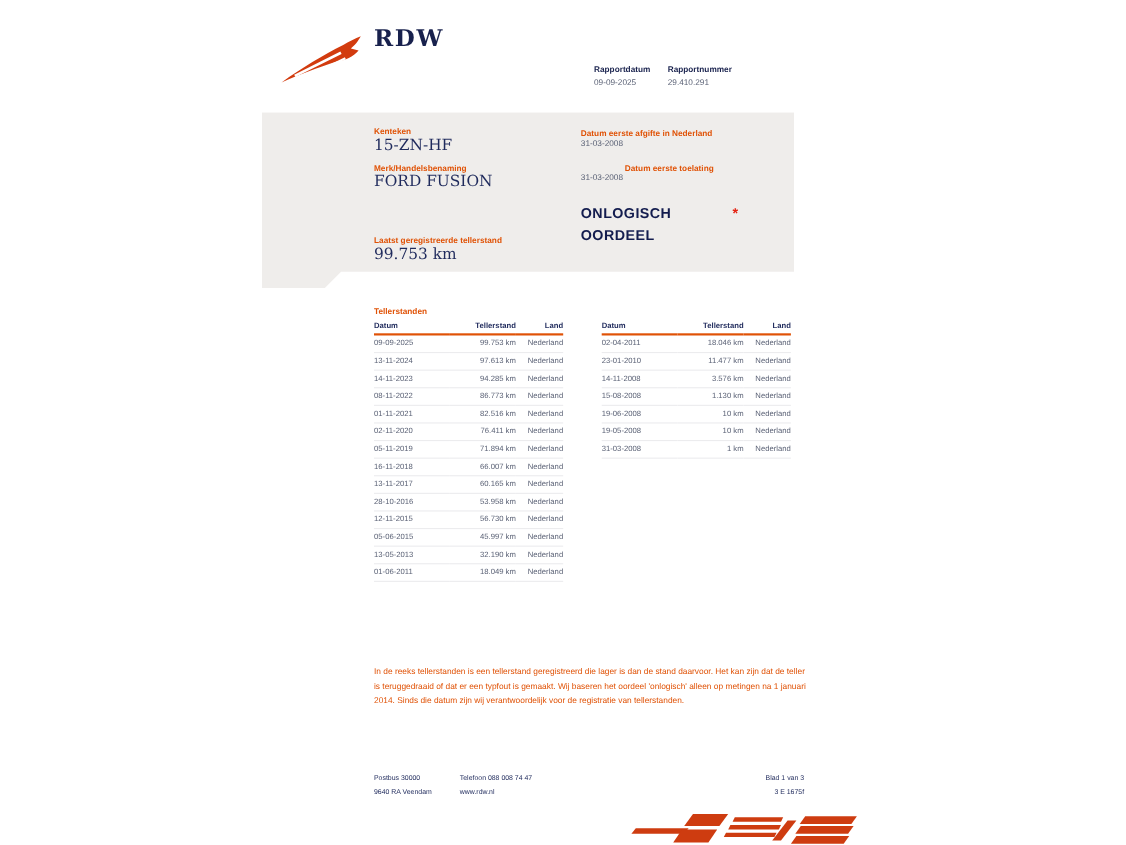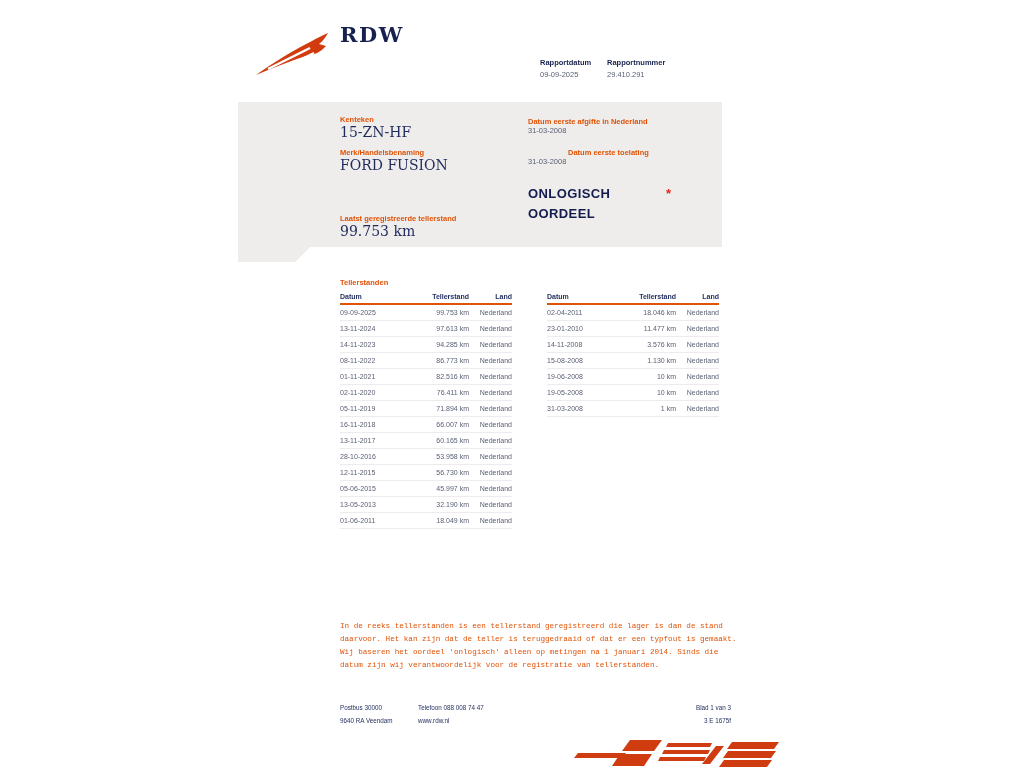--- a/index.html
+++ b/index.html
@@ -64,21 +64,21 @@
   .ttable th:nth-child(1) { width:40%; }
   .ttable th:nth-child(2) { width:35%; }
   .ttable th:nth-child(3) { width:25%; }
   .ttable th:nth-child(2), .ttable td:nth-child(2),
   .ttable th:nth-child(3), .ttable td:nth-child(3) { text-align:right; }
 
   
   .footnote { position:absolute; left:340px; top:604px; width:398px; }
   .fn-title { font-size:9px; font-weight:800; color:#131C4E; letter-spacing:.2px; }
   .fn-star  { color:#E42313; font-size:8px; margin-right:2px; }
-  .fn-body  { margin-top:16px; font-size:7.6px; line-height:13px; color:#E05206;font-family:Liberation Mono, monospace; }
+  .fn-body  { margin-top:0; font-size:7.6px; line-height:13px; color:#E05206; }
 
   
   .footer {
     position:absolute; left:340px; top:701px; width:391px;
     display:grid; grid-template-columns:78px 1fr auto;
     font-size:6.3px; color:#1F2A5C; line-height:13px;
   }
   .footer .right { text-align:right; }
 
   

